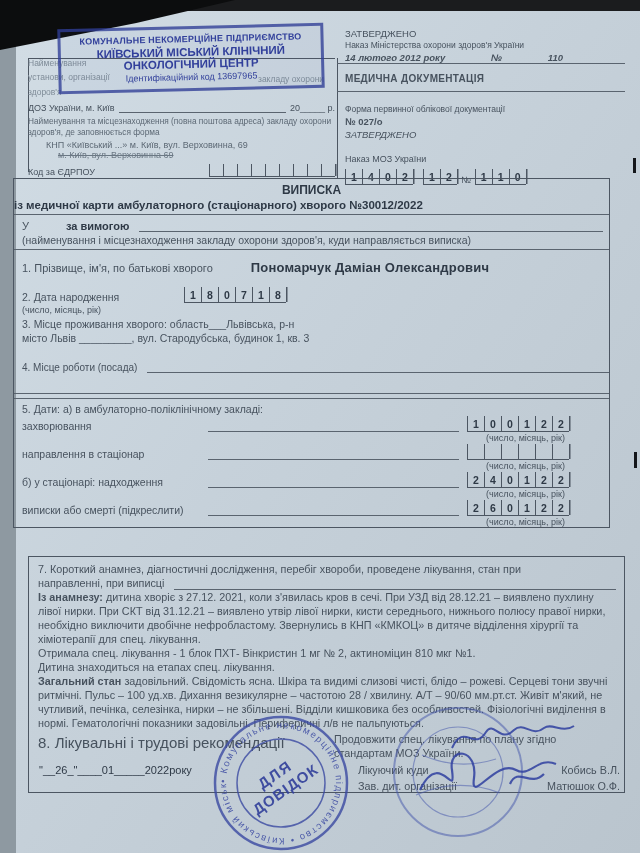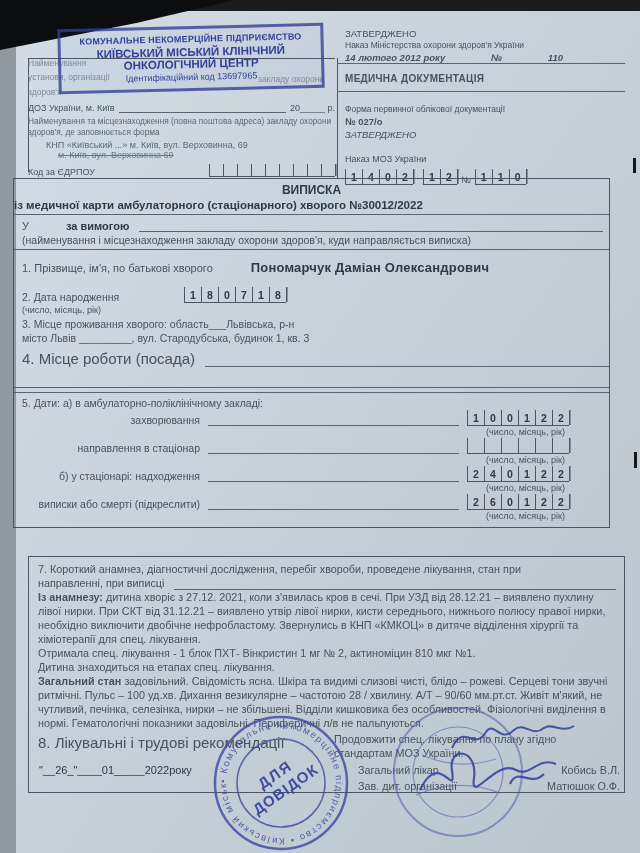--- a/index.html
+++ b/index.html
@@ -83,26 +83,26 @@
   .addr-line .u{width:34px;}
   .addr-line .val{font-weight:bold;color:var(--c-ink-dark);padding:0 10px;}
   .addr-line .fill{flex:1;border-bottom:1px solid var(--c-line);height:12px;}
   .addr-caption{padding:2px 0 3px 8px;font-size:10.5px;}
   .f1-row{display:flex;align-items:center;margin-top:10px;padding-left:8px;}
   .f1-row .val{font-weight:bold;font-size:13px;color:var(--c-ink-dark);margin-left:38px;letter-spacing:.2px;}
   .f2-row{display:flex;align-items:flex-end;margin-top:12px;padding-left:8px;}
   .f2-left{width:162px;font-size:10.5px;}
   .f2-cap{font-size:9px;margin-top:2px;}
   .f3{padding-left:8px;margin-top:2px;font-size:10.5px;line-height:14px;}
-  .f4-row{display:flex;align-items:flex-end;margin-top:5px;padding-left:8px;font-size:15px;}
+  .f4-row{display:flex;align-items:flex-end;margin-top:16px;padding-left:8px;font-size:10px;}
   .f4-row .fill{flex:1;border-bottom:1px solid var(--c-line);height:11px;margin-left:10px;}
   .full-blank{border-bottom:1px solid var(--c-line);height:11px;margin:0;}
   .s5-label{padding-left:8px;margin-top:4px;font-size:10.5px;}
   .drow{display:flex;align-items:flex-end;padding-left:8px;margin-top:1px;}
-  .drow .dlabel{width:178px;font-size:10.5px;text-align:right;}
+  .drow .dlabel{width:178px;font-size:10.5px;}
   .drow .fill{flex:1;border-bottom:1px solid var(--c-line);height:11px;margin:0 8px;}
   .drow .cells{margin-right:40px;}
   .dcap{text-align:right;padding-right:44px;font-size:9px;margin-top:1px;}
   .s6-label{padding-left:8px;margin-top:6px;font-size:10.5px;}
 
   
   .box2{position:absolute;left:28px;top:556px;width:597px;height:237px;
     border:1.5px solid #4c5662;box-sizing:border-box;padding:5px 8px 0 9px;overflow:hidden;}
   .box2 p{margin:0;font-size:10.8px;line-height:14px;}
   .h7-2{display:flex;align-items:flex-end;}
@@ -327,21 +327,21 @@
 
     <div class="rec-wrap">
       <span class="rec-label">8. Лікувальні і трудові рекомендації</span>
       <span class="rec-right">
         <span>Продовжити спец. лікування по плану згідно</span><br>
         <span>стандартам МОЗ України.</span>
       </span>
     </div>
 
     <div class="doc-row">
-      <span>Загальний лікар</span>
+      <span>Лікуючий куди</span>
       <span>Кобись В.Л.</span>
     </div>
     <div class="doc-row">
       <span>Зав. дит. організації</span>
       <span>Матюшок О.Ф.</span>
     </div>
 
     <div class="bdate">"__26_"____01_____2022року</div>
   </div>
 

